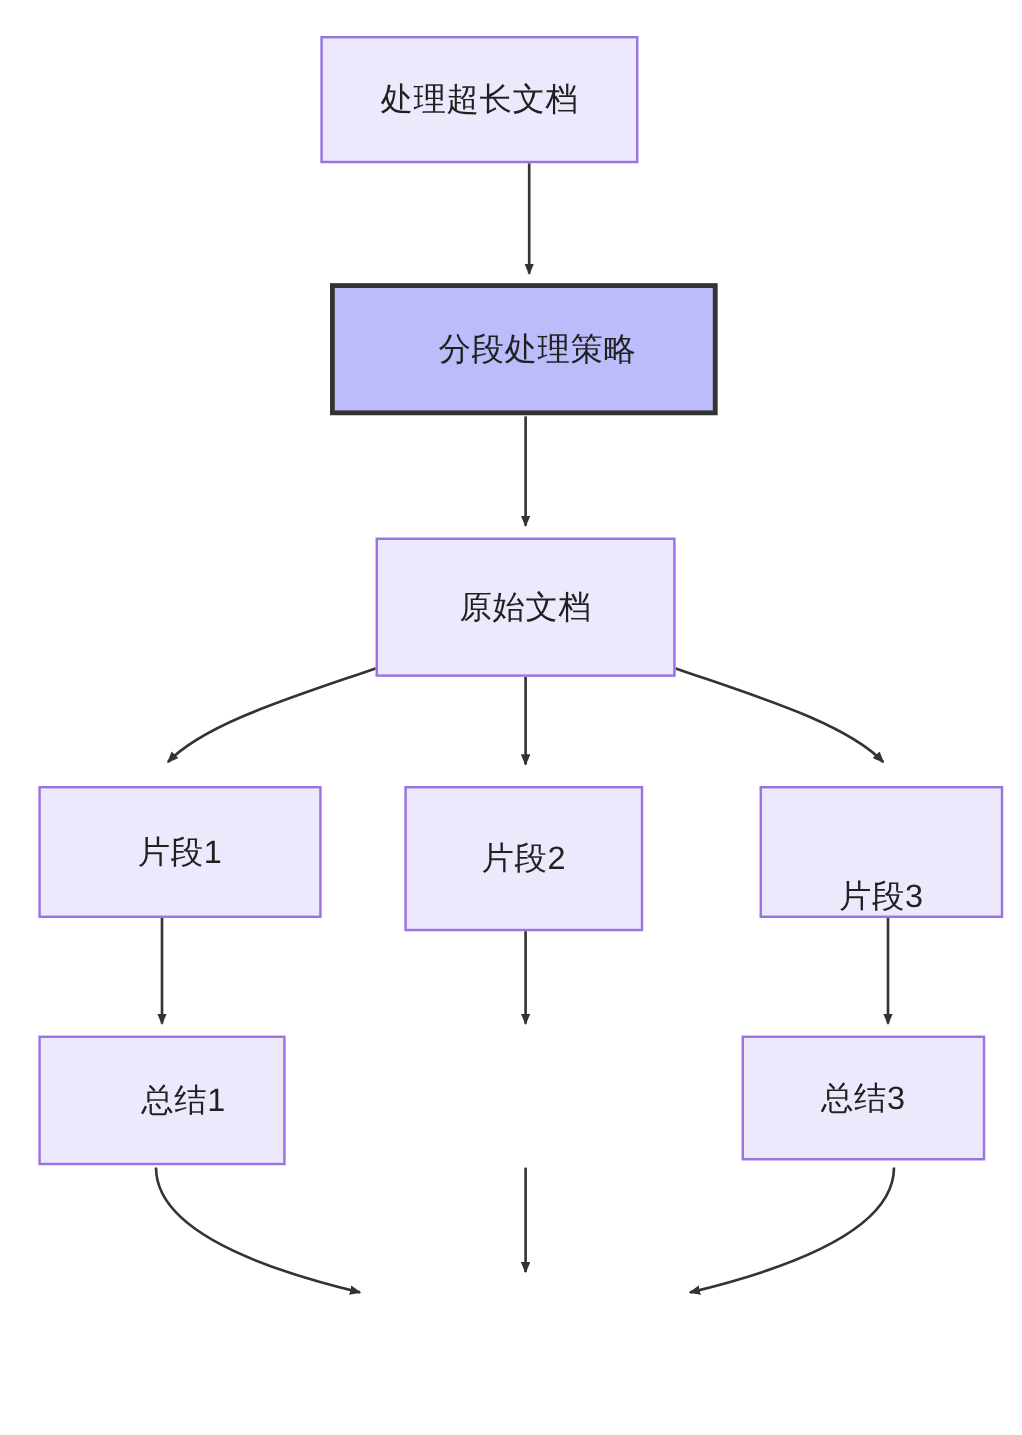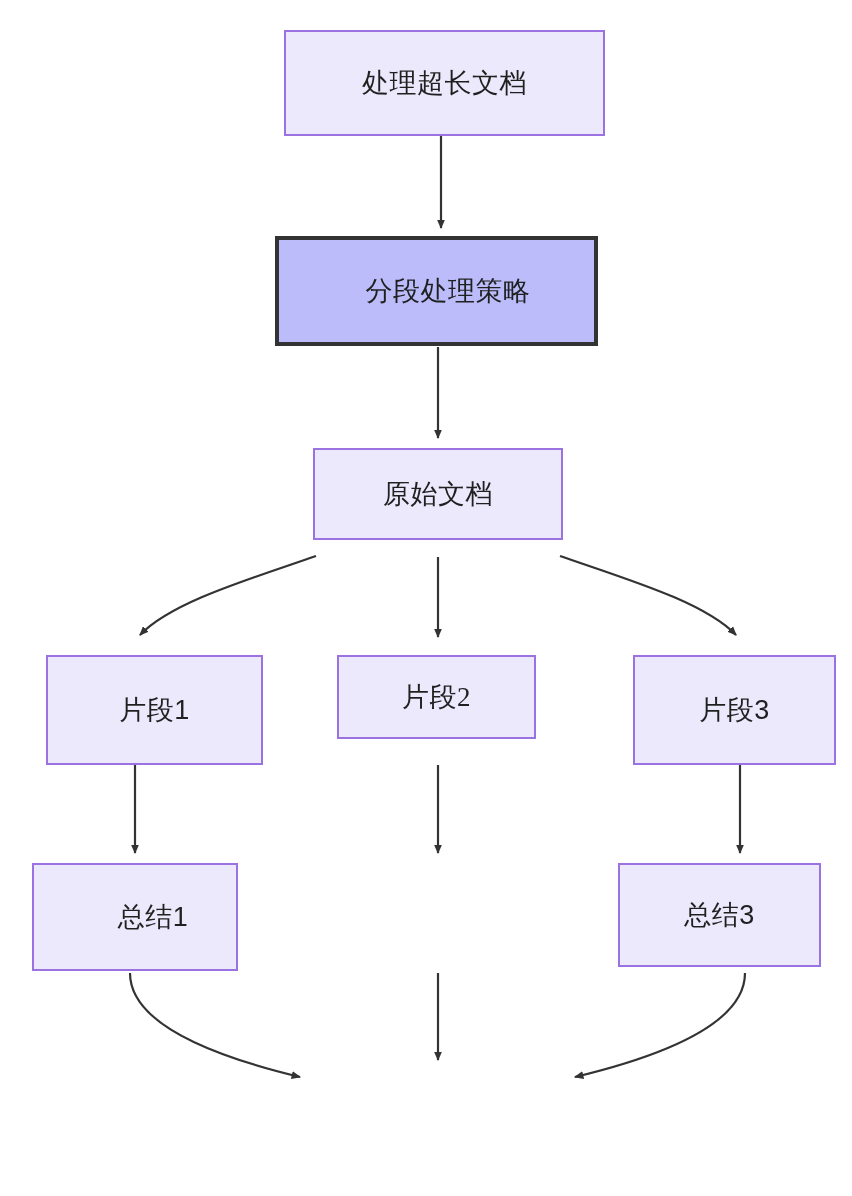--- a/index.html
+++ b/index.html
@@ -86,41 +86,41 @@
 
     <path d="M740,765 L740,853" stroke="#333333" stroke-width="2.2" fill="none" marker-end="url(#arrowhead)"></path>
 
     <path d="M130,973 C130,1020 200,1053 300,1077" stroke="#333333" stroke-width="2.2" fill="none" marker-end="url(#arrowhead)"></path>
 
     <path d="M438,973 L438,1060" stroke="#333333" stroke-width="2.2" fill="none" marker-end="url(#arrowhead)"></path>
 
     <path d="M745,973 C745,1020 675,1053 575,1077" stroke="#333333" stroke-width="2.2" fill="none" marker-end="url(#arrowhead)"></path>
   </svg>
 
-  <div class="node node-light" style="left:284px; top:30px; width:321px; height:106px;">
+  <div class="node node-light" style="left:267px; top:30px; width:265px; height:106px;">
     <span class="node-label">处理超长文档</span>
   </div>
 
   <div class="node node-strong" style="left:275px; top:236px; width:323px; height:110px;">
     <span class="node-label">分段处理策略</span>
   </div>
 
-  <div class="node node-light" style="left:313px; top:448px; width:250px; height:92px;">
+  <div class="node node-light" style="left:313px; top:448px; width:250px; height:116px;">
     <span class="node-label">原始文档</span>
   </div>
 
-  <div class="node node-light" style="left:32px; top:655px; width:217px; height:110px;margin-left:14px;">
+  <div class="node node-light" style="left:32px; top:655px; width:236px; height:110px;">
     <span class="node-label">片段1</span>
   </div>
 
-  <div class="node node-light" style="left:337px; top:655px; width:199px; height:84px;font-family:Liberation Serif, serif;">
+  <div class="node node-light" style="left:337px; top:655px; width:199px; height:121px;">
     <span class="node-label">片段2</span>
   </div>
 
-  <div class="node node-light" style="left:633px; top:655px; width:203px; height:110px;">
+  <div class="node node-light" style="left:633px; top:655px; width:203px; height:110px;align-items:flex-end;">
     <span class="node-label">片段3</span>
   </div>
 
   <div class="node node-light" style="left:32px; top:863px; width:206px; height:108px;padding-left:36px;">
     <span class="node-label">总结1</span>
   </div>
 
 
   <div class="node node-light" style="left:618px; top:863px; width:203px; height:104px;">
     <span class="node-label">总结3</span>

